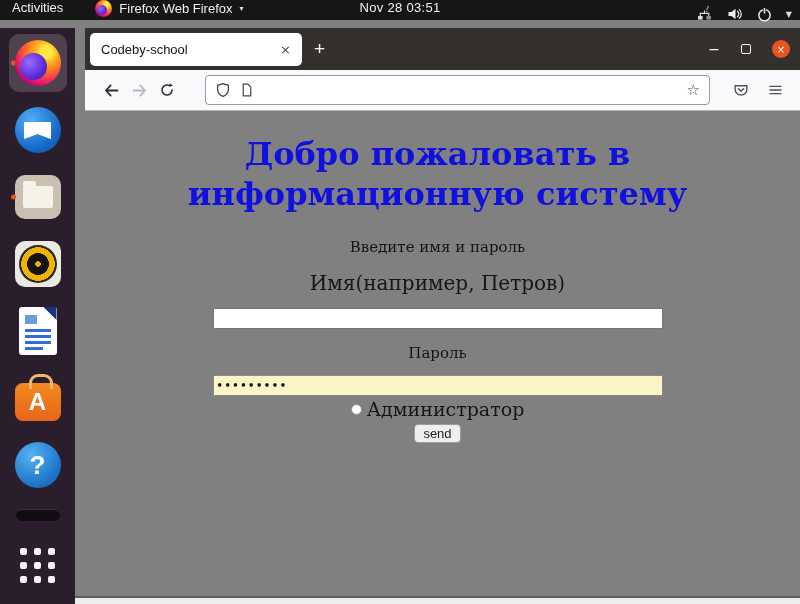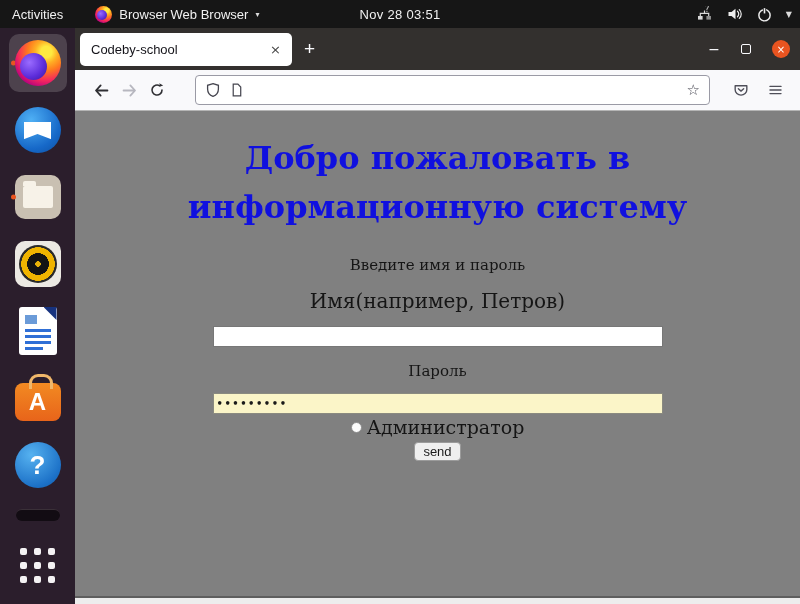--- a/index.html
+++ b/index.html
@@ -1,22 +1,22 @@
 <!DOCTYPE html>
 <html><head>
 <meta charset="utf-8">
 <style>
   * { margin:0; padding:0; box-sizing:border-box; }
   html,body { width:800px; height:604px; }
   body { font-family:"Liberation Sans", sans-serif; }
   .screen { position:relative; width:800px; height:604px; overflow:hidden; background:#808080; }
 
   
-  .topbar { position:absolute; left:0; top:0; width:800px; height:28px; background:#161616;
-            color:#f1f1f1; font-size:13px; display:flex; align-items:center; z-index:30; }
+  .topbar { position:absolute; left:0; top:0; width:800px; height:20px; background:#161616;
+            color:#f1f1f1; font-size:13px; display:flex; align-items:flex-start; z-index:30; }
   .activities { margin-left:12px; }
   .appmenu { margin-left:32px; display:flex; align-items:center; gap:7px; }
   .caret { font-family:"DejaVu Sans", sans-serif; font-size:8px; color:#dcdcdc; }
   .clock { position:absolute; left:50%; transform:translateX(-50%); letter-spacing:0.3px; }
   .status { position:absolute; right:8px; top:0; height:28px; display:flex; align-items:center; gap:13px; }
 
   .ff-logo { border-radius:50%;
     background:radial-gradient(circle at 68% 26%, #ffe940 0 12%, #ffb024 24%, #ff7a1e 40%, #f4275e 62%, #b5007f 80%, #8a0f6e 100%);
     position:relative; overflow:hidden; }
   .ff-logo::after { content:""; position:absolute; border-radius:50%;
@@ -62,21 +62,21 @@
   .help-icon { width:46px; height:46px; border-radius:50%;
     background:radial-gradient(circle at 35% 28%, #56b2f0, #1d72c8 70%, #0f5aa8);
     color:#fff; font-size:26px; font-weight:bold; display:flex; align-items:center; justify-content:center; }
   .mini-win { width:44px; height:12px; border-radius:6px; background:#120c13; border-top:1px solid #3a3038; }
   .dock-item.small { height:24px; }
   .appgrid { display:grid; grid-template-columns:repeat(3, 7px); grid-template-rows:repeat(3, 7px);
     gap:7px; }
   .appgrid span { width:7px; height:7px; border-radius:2px; background:#f4f2f4; }
 
   
-  .window { position:absolute; left:75px; top:28px; width:725px; height:568px; }
+  .window { position:absolute; left:75px; top:28px; width:725px; height:568px;padding-left:10px; }
   .tabbar { position:relative; height:42px; background:#33302e; }
   .tab { position:absolute; left:5px; top:5px; width:212px; height:33px; background:#fff;
          border-radius:5px; display:flex; align-items:center; padding:0 11px; font-size:13px; color:#15141a; }
   .tab-close { margin-left:auto; color:#454545; font-size:13px; font-family:"DejaVu Sans", sans-serif; }
   .newtab { position:absolute; left:229px; top:0; height:42px; display:flex; align-items:center;
             color:#fbfbfe; font-size:19px; font-weight:300; }
   .winctrl { position:absolute; right:10px; top:0; height:42px; display:flex; align-items:center; gap:21px; }
   .win-min { color:#fbfbfe; font-size:14px; font-family:"DejaVu Sans", sans-serif; }
   .win-restore { width:10px; height:10px; border:1.4px solid #fbfbfe; border-radius:2px; }
   .win-close { width:18px; height:18px; border-radius:50%; background:#e95420; color:#fff;
@@ -91,21 +91,21 @@
             padding:0 9px; gap:8px; min-width:0; }
   .url-text { font-size:14px; white-space:nowrap; overflow:hidden; }
   .url-host { color:#0c0c0d; }
   .url-path { color:#5b5b66; }
   .url-star { margin-left:auto; font-family:"DejaVu Sans", sans-serif; font-size:15px; color:#4a4a55; }
   .after-url { display:flex; align-items:center; gap:17px; padding-right:4px; }
 
   
   .content { position:absolute; left:0; top:84px; width:725px; height:484px; background:#808080;
              text-align:center; font-family:"DejaVu Serif", "Liberation Serif", serif; color:#151515; overflow:hidden; }
-  .page-heading { width:660px; margin:22px auto 0; font-size:32px; line-height:49px;
+  .page-heading { width:660px; margin:22px auto 0; font-size:32px; line-height:40px;
                   font-weight:bold; color:#1010df; }
   .prompt { margin-top:24px; font-size:15px; }
   .field-label { margin-top:15px; font-size:20px; }
   .text-input { display:block; margin:13px auto 0; width:450px; height:21px; border:1px solid #777;
                 background:#fff; font-size:13px; padding:0 3px; font-family:"Liberation Sans", sans-serif; }
   .pwd-label { margin-top:15px; font-size:15px; }
   .pwd-input { display:block; margin:13px auto 0; width:450px; height:21px; border:1px solid #8a8a80;
                background:#fbf5c8; font-family:"DejaVu Sans", sans-serif; font-size:10px; font-weight:bold;
                letter-spacing:1.5px; color:#1a1a1a; padding:0 0 0 3px; }
   .radio-row { margin-top:4px; font-size:19px; line-height:19px; display:flex;
@@ -120,21 +120,21 @@
 </style>
 </head>
 <body>
 
 <div class="screen">
 
   <div class="topbar">
     <span class="activities">Activities</span>
     <span class="appmenu">
       <span class="ff-logo ff-16"></span>
-      <span>Browser Web Browser</span>
+      <span>Firefox Web Firefox</span>
       <span class="caret">▾</span>
     </span>
     <span class="clock">Nov 28 03:51</span>
     <span class="status">
       <svg width="17" height="16" viewBox="0 0 16 16">
         <rect x="1.5" y="10" width="4.6" height="3.6" fill="#d8d8d8"></rect>
         <rect x="9.9" y="10" width="4.6" height="3.6" fill="#8d8d8d"></rect>
         <path d="M3.8 10 V7.4 H12.2 V10 M8 7.4 V4.6" stroke="#d8d8d8" stroke-width="1.2" fill="none"></path>
         <text x="8.6" y="6.4" font-size="8" fill="#d8d8d8" font-family="DejaVu Sans">?</text>
       </svg>

